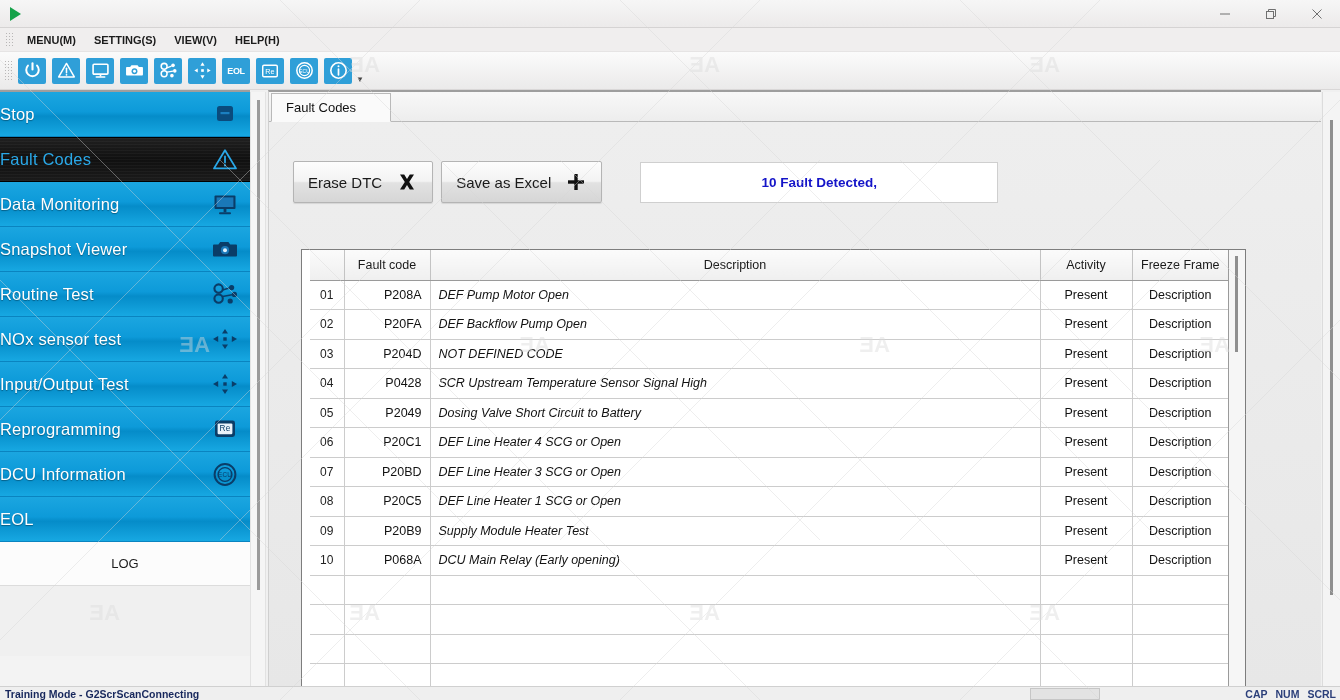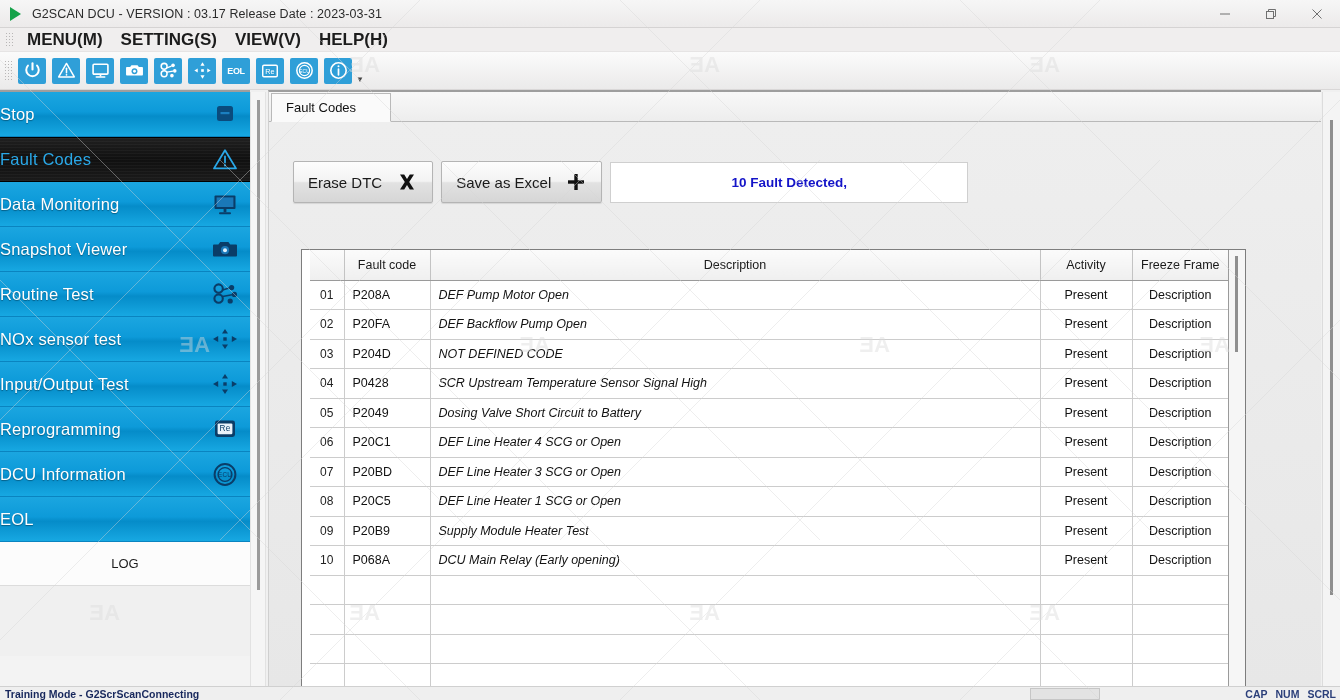--- a/index.html
+++ b/index.html
@@ -59,21 +59,21 @@
     background: #f0eeee;
     display: flex; align-items: center;
     border-bottom: 1px solid #e6e4e4;
   }
   #grip1 {
     width: 9px; height: 16px; margin-left: 5px; margin-right: 4px;
     background-image: radial-gradient(#b8b6b6 38%, transparent 40%);
     background-size: 3px 3px;
   }
   .menuitem {
-    font-size: 17px; color: #1c1c1c;
+    font-size: 11px; color: #1c1c1c;
     padding: 3px 9px;
     font-weight: bold;
     white-space: nowrap;
   }
 
   
   #toolbar {
     position: absolute; top: 52px; left: 0;
     width: 1340px; height: 38px;
     background: linear-gradient(#fbfbfb, #ebeaea);
@@ -229,20 +229,21 @@
   }
   .abtn .aicon {
     width: 22px; height: 22px;
     display: flex; align-items: center; justify-content: center;
     color: #151515;
   }
   #fault-status {
     width: 358px; height: 41px;
     background: #ffffff;
     border: 1px solid #cfcfcf;
+    margin-left: 30px;
     display: flex; align-items: center; justify-content: center;
     font-size: 13.5px; font-weight: bold; color: #1414c8;
   }
 
   
   #table-frame {
     position: absolute; top: 127px; left: 32px;
     width: 945px; height: 438px;
     background: #ffffff;
     border: 1px solid #7d7d7d;
@@ -271,21 +272,21 @@
     color: #1a1a1a;
   }
   table.dtc td {
     height: 29.5px;
     border-right: 1px solid #cccccc;
     border-bottom: 1px solid #cccccc;
     background: #ffffff;
     padding: 0 8px;
   }
   td.c-idx { text-align: center; color: #222; font-size: 12px; padding: 0; }
-  td.c-code { text-align: left; margin-left: 46px; }
+  td.c-code { text-align: right; margin-left: 46px; }
   td.c-desc { text-align: left; font-style: italic; }
   td.c-act  { text-align: center; }
   td.c-ff   { text-align: center; }
   col.w-idx  { width: 34px; }
   col.w-code { width: 86px; }
   col.w-desc { width: auto; }
   col.w-act  { width: 92px; }
   col.w-ff   { width: 96px; }
 
   #tbl-vscroll {
@@ -340,21 +341,20 @@
   }
   .skey { white-space: nowrap; }
 </style>
 </head>
 <body>
 
 <div id="titlebar">
   <div id="app-logo">
       <div class="tri"></div>
     </div>
-  <div id="title-text">G2SCAN DCU - VERSION : 03.17 Release Date : 2023-03-31</div>
   <div id="win-ctrls">
     <div class="winbtn">
       <svg width="12" height="12" viewBox="0 0 12 12">
           <line x1="1" y1="6" x2="11" y2="6" stroke="currentColor" stroke-width="1"></line>
         </svg>
     </div>
     <div class="winbtn">
       <svg width="12" height="12" viewBox="0 0 12 12">
         <rect x="1.5" y="3.5" width="7" height="7" fill="none" stroke="currentColor" stroke-width="1"></rect>
         <polyline points="3.5,3.5 3.5,1.5 10.5,1.5 10.5,8.5 8.5,8.5" fill="none" stroke="currentColor" stroke-width="1"></polyline>

